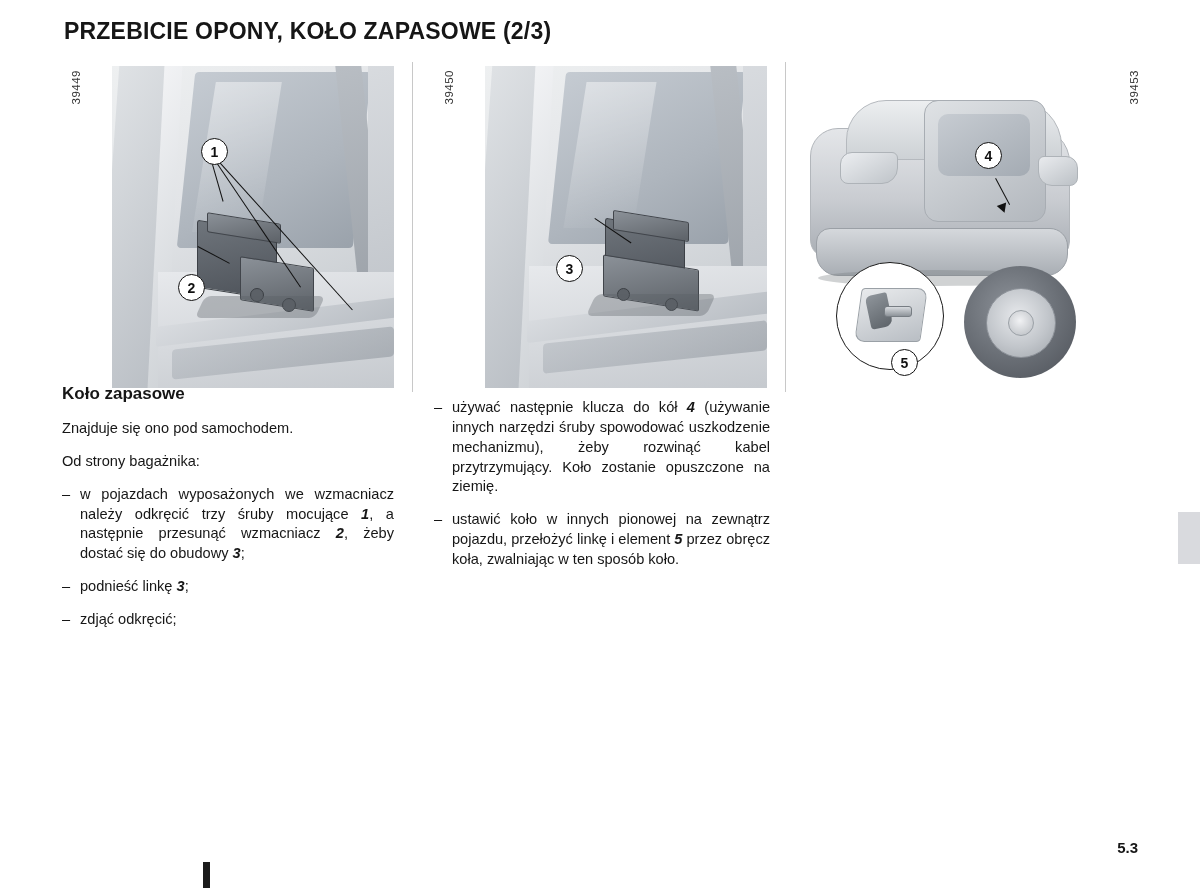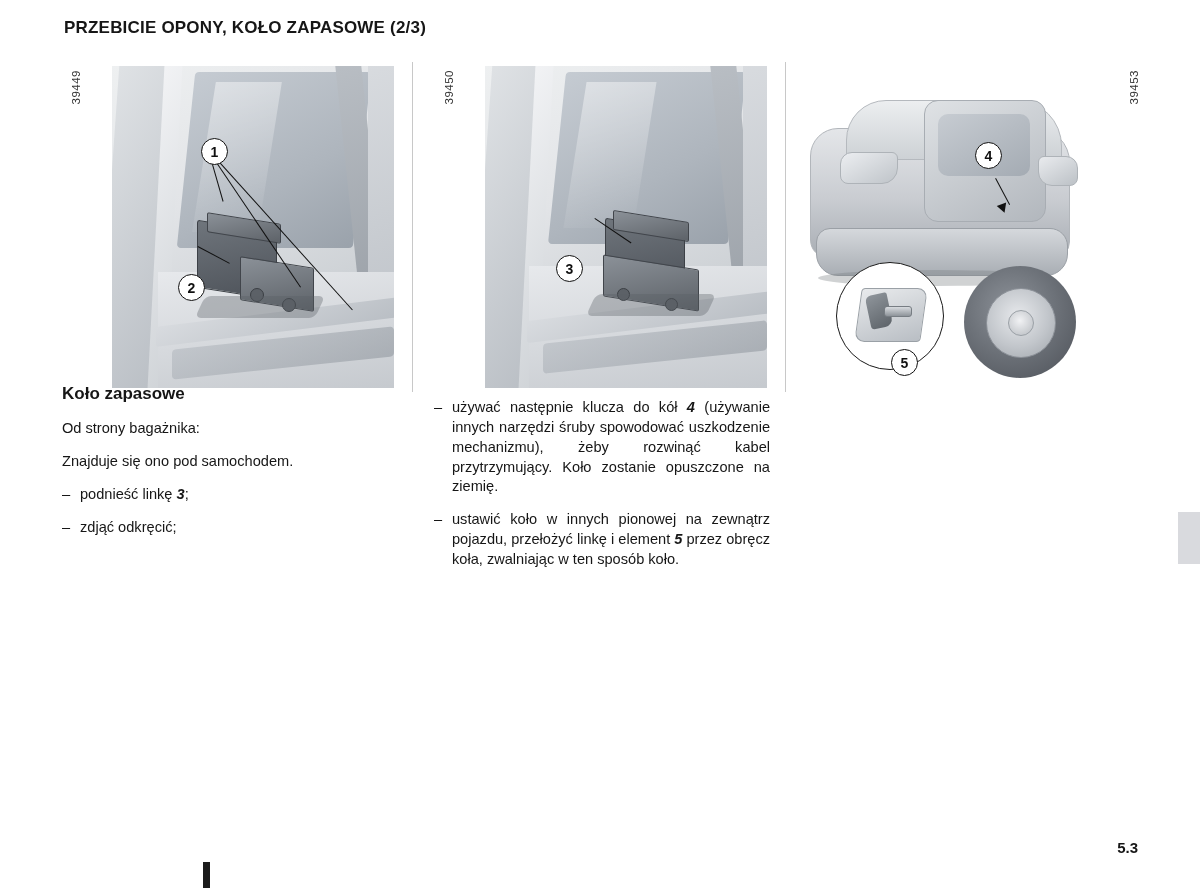--- a/index.html
+++ b/index.html
@@ -19,21 +19,21 @@
   .page {
     position: absolute;
     inset: 0;
   }
 
   
   .page-title {
     position: absolute;
     left: 64px;
     top: 18px;
-    font-size: 17px;
+    font-size: 23px;
     font-weight: bold;
     letter-spacing: 0.2px;
     color: #161616;
     white-space: nowrap;
   }
 
   
   .col-rule {
     position: absolute;
     top: 62px;
@@ -322,25 +322,26 @@
     <div class="detail-circle" style="left:30px; top:196px; width:106px; height:106px;"></div>
     <div class="shape" style="left:52px; top:222px; width:64px; height:52px; background:linear-gradient(160deg,#e8eaec,#b9bec4); border:1px solid #9aa0a6; border-radius:4px 10px 4px 10px; transform:skewX(-8deg);"></div>
     <div class="shape" style="left:62px; top:228px; width:22px; height:34px; background:linear-gradient(160deg,#8f959b,#5d6369); border-radius:6px 2px 8px 4px; transform:rotate(-12deg);"></div>
     <div class="shape" style="left:78px; top:240px; width:26px; height:9px; background:linear-gradient(180deg,#d8dbdf,#8e949a); border:1px solid #777d83; border-radius:3px;"></div>
   </div>
   <div class="callout" style="left:975px; top:142px;">4</div>
   <div class="callout" style="left:891px; top:349px;">5</div>
 
   <div class="col-text col-left">
     <div class="section-head">Koło zapasowe</div>
+    <p class="para nojust">Znajduje się ono pod samochodem.</p>
     <p class="para nojust">Od strony bagażnika:</p>
-    <p class="para nojust">Znajduje się ono pod samochodem.</p>
     <ul class="bullet-list">
       <li class="bullet-item">
         <span class="bullet-dash">–</span>
+        <span><span>w pojazdach wyposażonych we wzmacniacz należy odkręcić trzy śruby mocujące </span><span class="bold-it">1</span><span>, a następnie przesunąć wzmacniacz </span><span class="bold-it">2</span><span>, żeby dostać się do obudowy </span><span class="bold-it">3</span><span>;</span></span>
       </li>
       <li class="bullet-item">
         <span class="bullet-dash">–</span>
         <span><span>podnieść linkę </span><span class="bold-it">3</span><span>;</span></span>
       </li>
       <li class="bullet-item">
         <span class="bullet-dash">–</span>
         <span>zdjąć odkręcić;</span>
       </li>
     </ul>

